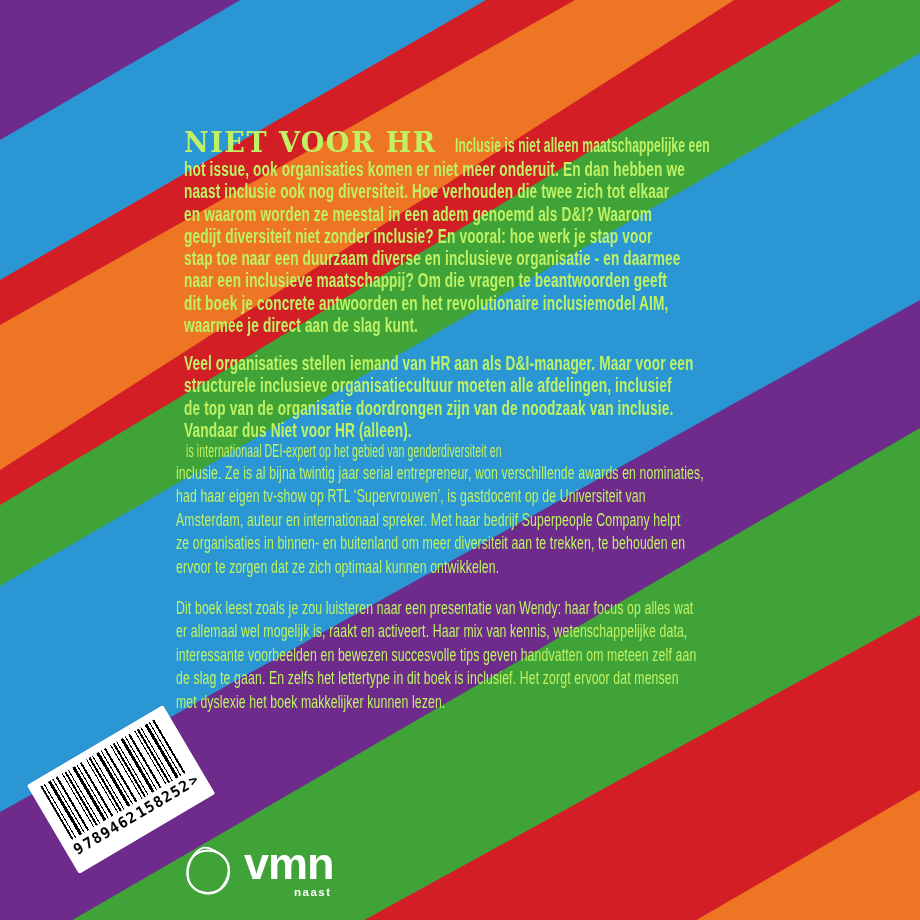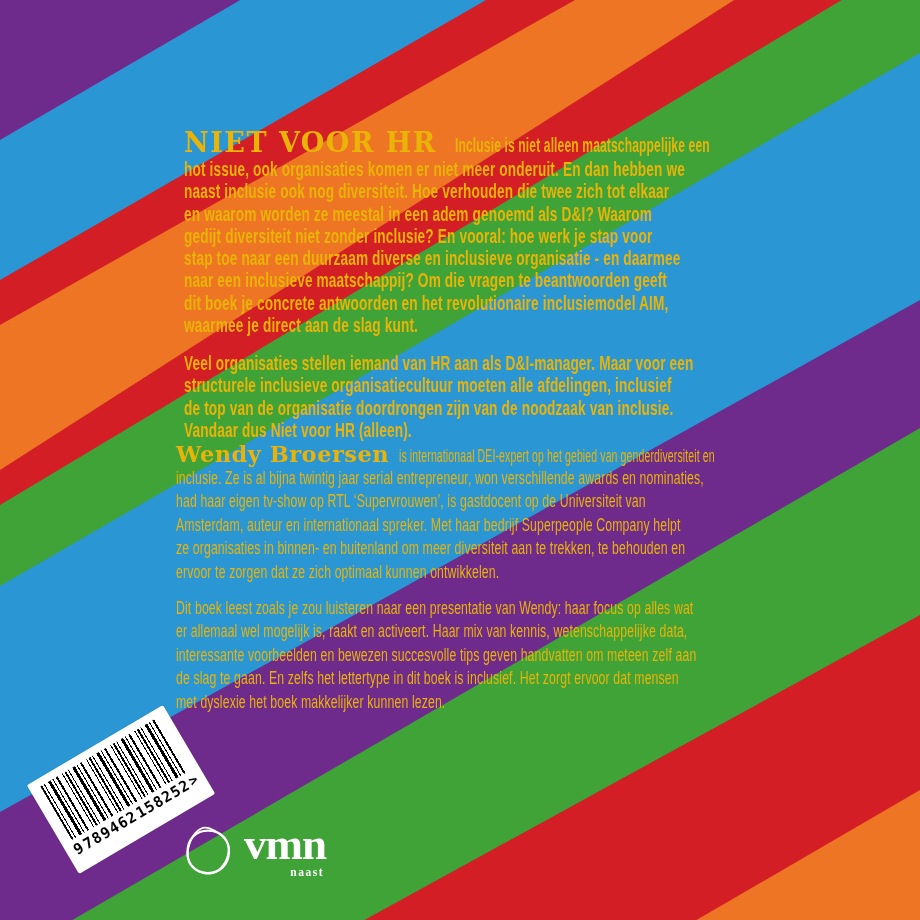--- a/index.html
+++ b/index.html
@@ -1,20 +1,20 @@
 <!DOCTYPE html>
 <html><head>
 <meta charset="utf-8">
 <style>
   html,body{margin:0;padding:0;}
   body{width:920px;height:920px;position:relative;overflow:hidden;background:#6e2b8c;
        font-family:"Liberation Sans",sans-serif;}
   #stripes{position:absolute;left:0;top:0;width:920px;height:920px;display:block;}
 
-  .textcol{position:absolute;color:#eab308;}
+  .textcol{position:absolute;color:#bef264;}
   .ln{white-space:nowrap;transform:scaleX(.70);transform-origin:0 50%;}
 
   
   .p-lg .ln{font-size:19.5px;font-weight:700;line-height:22.3px;letter-spacing:.2px;}
   
   .p-sm .ln{font-size:17.5px;font-weight:400;line-height:23.4px;letter-spacing:.2px;}
 
   .firstline{display:flex;align-items:baseline;white-space:nowrap;}
   .booktitle{font-family:"DejaVu Serif","Liberation Serif",serif;font-weight:700;
              font-size:27px;letter-spacing:1.5px;line-height:30px;}
@@ -35,21 +35,21 @@
         #000 0 2px, #fff 2px 4px, #000 4px 5px, #fff 5px 9px,
         #000 9px 12px, #fff 12px 14px, #000 14px 15px, #fff 15px 18px,
         #000 18px 20px, #fff 20px 25px, #000 25px 26px, #fff 26px 28px);}
   #barcode .digits{position:absolute;left:8px;right:8px;top:72px;display:flex;
     justify-content:space-between;align-items:flex-start;
     font-family:"DejaVu Sans Mono","Liberation Mono",monospace;
     font-size:15px;font-weight:700;color:#000;letter-spacing:1px;}
   #barcode .digits .mark{font-size:14px;letter-spacing:0;}
 
   
-  #logo{position:absolute;left:180px;top:824px;display:flex;align-items:flex-start;color:#fff;font-family:Liberation Serif, serif;}
+  #logo{position:absolute;left:180px;top:844px;display:flex;align-items:flex-start;color:#fff;}
   #logo svg{display:block;}
   #logo .words{margin-left:8px;position:relative;}
   #logo .vmn{font-size:45px;font-weight:700;line-height:40px;letter-spacing:-1px;}
   #logo .media{position:absolute;right:2px;top:42px;font-size:11.5px;font-weight:700;
                letter-spacing:1.5px;}
 </style>
 </head>
 <body>
 
 <svg id="stripes" viewBox="0 0 920 920" preserveAspectRatio="none">
@@ -83,21 +83,20 @@
 
 <div class="textcol p-lg" style="left:184px;top:352px;">
   <div class="ln">Veel organisaties stellen iemand van HR aan als D&amp;I-manager. Maar voor een</div>
   <div class="ln">structurele inclusieve organisatiecultuur moeten alle afdelingen, inclusief</div>
   <div class="ln">de top van de organisatie doordrongen zijn van de noodzaak van inclusie.</div>
   <div class="ln">Vandaar dus Niet voor HR (alleen).</div>
 </div>
 
 <div class="textcol p-sm" style="left:176px;top:441px;">
   <div class="firstline">
-    <span class="authorname">Wendy Broersen</span>
     <span class="rest-sm">is internationaal DEI-expert op het gebied van genderdiversiteit en</span>
   </div>
   <div class="ln">inclusie. Ze is al bijna twintig jaar serial entrepreneur, won verschillende awards en nominaties,</div>
   <div class="ln">had haar eigen tv-show op RTL ‘Supervrouwen’, is gastdocent op de Universiteit van</div>
   <div class="ln">Amsterdam, auteur en internationaal spreker. Met haar bedrijf Superpeople Company helpt</div>
   <div class="ln">ze organisaties in binnen- en buitenland om meer diversiteit aan te trekken, te behouden en</div>
   <div class="ln">ervoor te zorgen dat ze zich optimaal kunnen ontwikkelen.</div>
 </div>
 
 <div class="textcol p-sm" style="left:176px;top:597px;">

